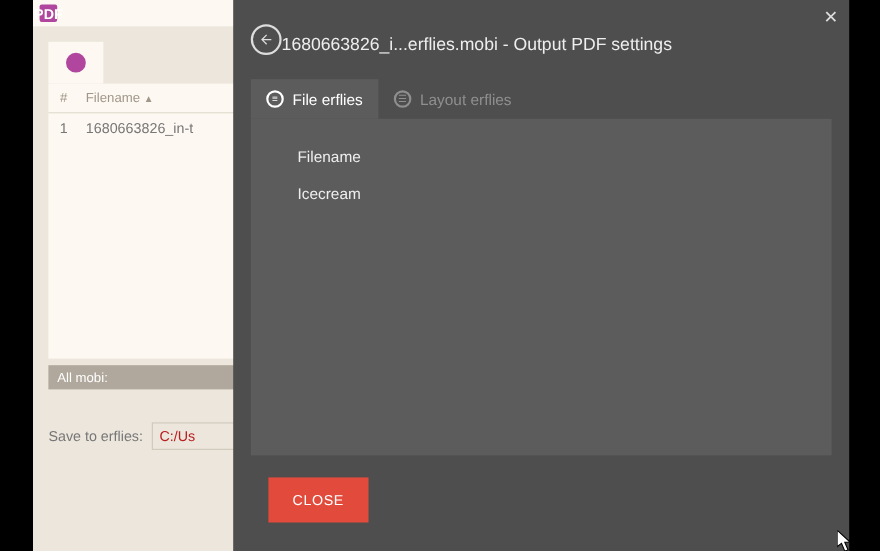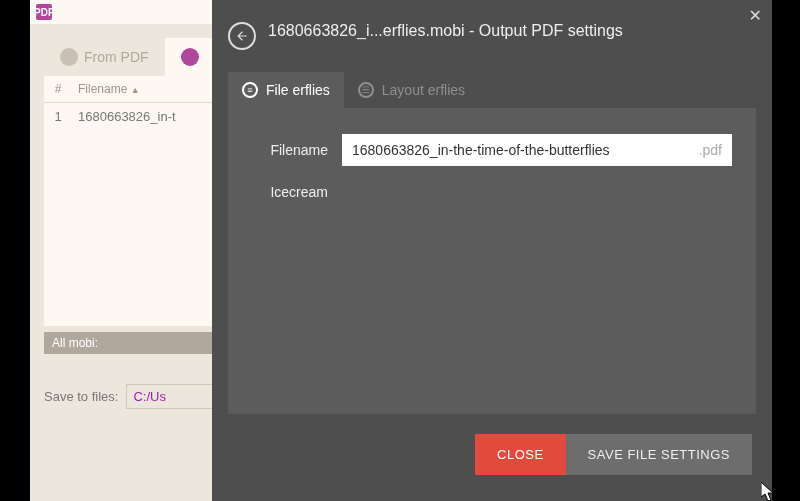--- a/index.html
+++ b/index.html
@@ -15,21 +15,21 @@
     height: 24px;
     background: #fdf8f1;
     display: flex; align-items: center;
     padding: 0 6px;
   }
   .app-logo {
     width: 16px; height: 16px;
     background: #b0469e;
     border-radius: 2px;
     display: flex; align-items: center; justify-content: center;
-    font-size: 10px; color: #fff; font-weight: bold;
+    font-size: 13px; color: #fff; font-weight: bold;
   }
   .tabs-bg {
     display: flex;
     padding: 14px 0 0 14px;
   }
   .bg-tab {
     display: flex; align-items: center;
     padding: 10px 16px;
     color: #b0a89c;
     font-size: 14px;
@@ -71,21 +71,21 @@
     margin: 30px 14px 0 14px;
     display: flex; align-items: center; gap: 8px;
     color: #777; font-size: 13px;
   }
   .save-input {
     border: 1px solid #cfc7ba;
     background: #ece6dd;
     padding: 4px 6px;
     width: 90px;
     font-size: 13px;
-    color: #a21caf;
+    color: #b91c1c;
   }
 
   
   .modal {
     position: absolute;
     top: 0; left: 212px;
     width: 560px; height: 501px;
     background: #4e4e4e;
     color: #fff;
     display: flex; flex-direction: column;
@@ -95,21 +95,21 @@
     padding: 14px 16px 10px 16px;
   }
   .modal-close {
     position: absolute;
     top: 6px; right: 10px;
     color: #ddd;
     font-size: 16px;
     cursor: pointer;
   }
   .modal-title-row {
-    display: flex; align-items: flex-start; gap: 12px;
+    display: flex; align-items: flex-end; 
     margin-top: 8px;
   }
   .back-btn {
     width: 28px; height: 28px;
     border: 2px solid #ddd;
     border-radius: 50%;
     display: flex; align-items: center; justify-content: center;
     cursor: pointer;
   }
   .back-btn svg { width: 14px; height: 14px; fill: #ddd; }
@@ -171,21 +171,22 @@
   }
   .form-suffix {
     background: #fff;
     color: #aaa;
     padding: 8px 10px 8px 0;
     font-size: 14px;
   }
   .modal-footer {
     padding: 20px 20px 26px 20px;
     display: flex;
-    justify-content: flex-end;
+    justify-content: flex-start;
+    margin-left: 12px;
   }
   .btn {
     border: none;
     padding: 13px 22px;
     font-size: 13px;
     letter-spacing: 0.5px;
     cursor: pointer;
     font-family: inherit;
   }
   .btn-close { background: #e24a3b; color: #fff; }
@@ -199,24 +200,20 @@
   .cursor svg { width: 16px; height: 20px; }
 </style>
 </head>
 <body>
 
 <div class="app">
   <div class="app-titlebar">
     <div class="app-logo">PDF</div>
   </div>
   <div class="tabs-bg">
-    <div class="bg-tab">
-      <span class="bg-tab-icon"></span>
-      <span>From PDF</span>
-    </div>
     <div class="bg-tab active">
       <span class="bg-tab-icon" style="background:#b0469e"></span>
     </div>
   </div>
   <div class="table-area">
     <div class="table-header">
       <div class="th-num">#</div>
       <div class="th-file">
         <span>Filename</span>
         <span style="font-size:9px">▲</span>
@@ -224,21 +221,21 @@
     </div>
     <div class="table-row">
       <div class="td-num">1</div>
       <div class="td-file">1680663826_in-t</div>
     </div>
   </div>
   <div class="allfiles-bar">
     <span>All mobi:</span>
   </div>
   <div class="save-row">
-    <span>Save to files:</span>
+    <span>Save to erflies:</span>
     <input class="save-input" value="C:/Us" style="">
   </div>
 </div>
 
 <div class="modal">
   <div class="modal-top">
     <div class="modal-close">✕</div>
     <div class="modal-title-row">
       <div class="back-btn">
         <svg viewBox="0 0 24 24">
@@ -254,32 +251,27 @@
       <span>File erflies</span>
     </div>
     <div class="modal-tab inactive">
       <span class="tab-icon">☰</span>
       <span>Layout erflies</span>
     </div>
   </div>
   <div class="modal-body">
     <div class="form-row">
       <div class="form-label">Filename</div>
-      <div class="form-input-wrap">
-        <input class="form-input" value="1680663826_in-the-time-of-the-butterflies" style="">
-        <span class="form-suffix">.pdf</span>
-      </div>
     </div>
     <div class="form-row">
       <div class="form-label">Icecream</div>
     </div>
   </div>
   <div class="modal-footer">
     <button class="btn btn-close">CLOSE</button>
-    <button class="btn btn-save">SAVE FILE SETTINGS</button>
   </div>
 </div>
 
 <div class="cursor">
   <svg viewBox="0 0 16 20">
       <path d="M0 0 L0 15 L4 12 L7 19 L10 18 L7 11 L12 11 Z" fill="#fff" stroke="#000" stroke-width="1"></path>
     </svg>
 </div>
 
 </body></html>

